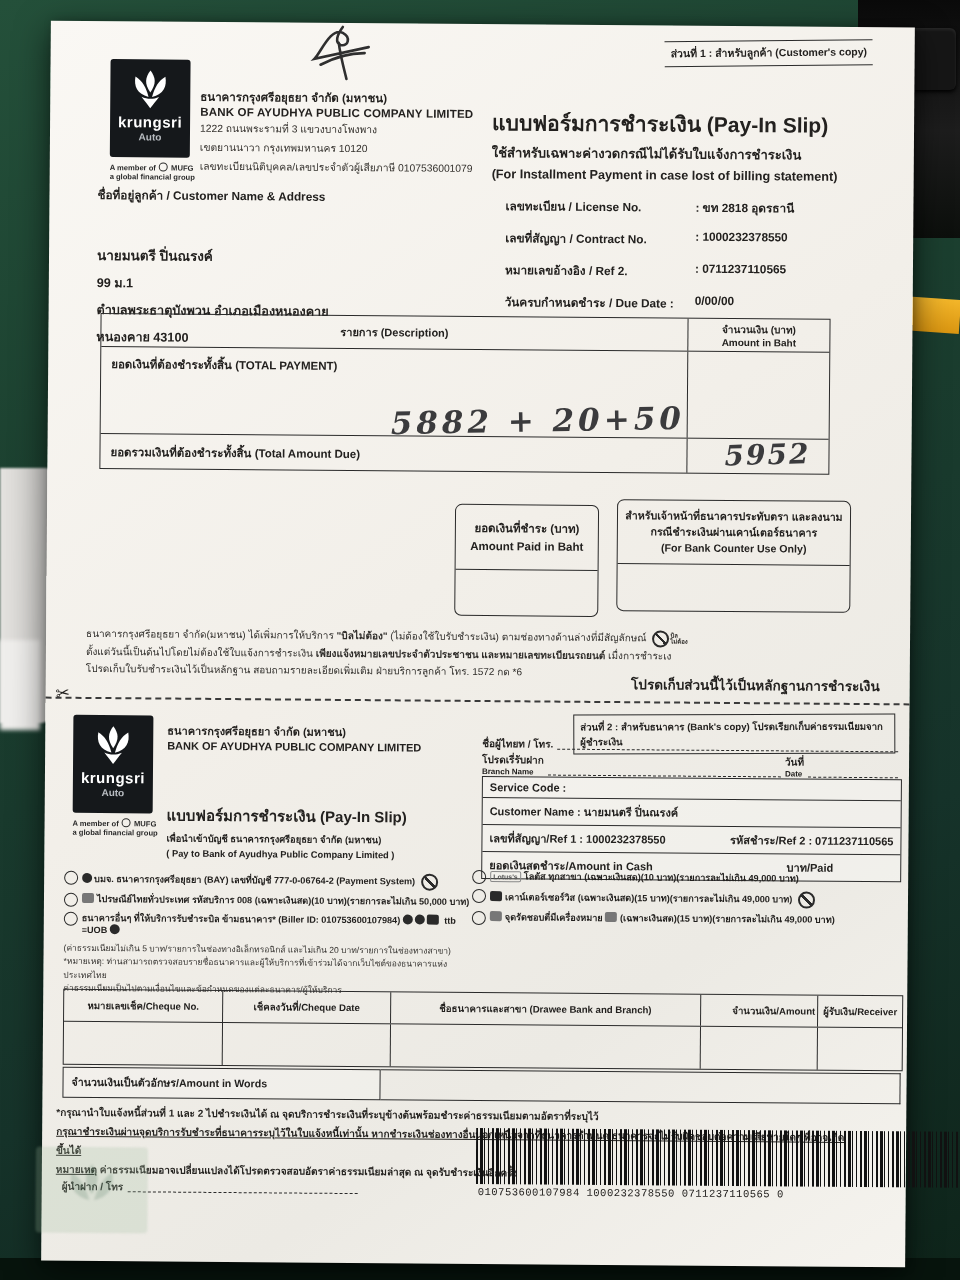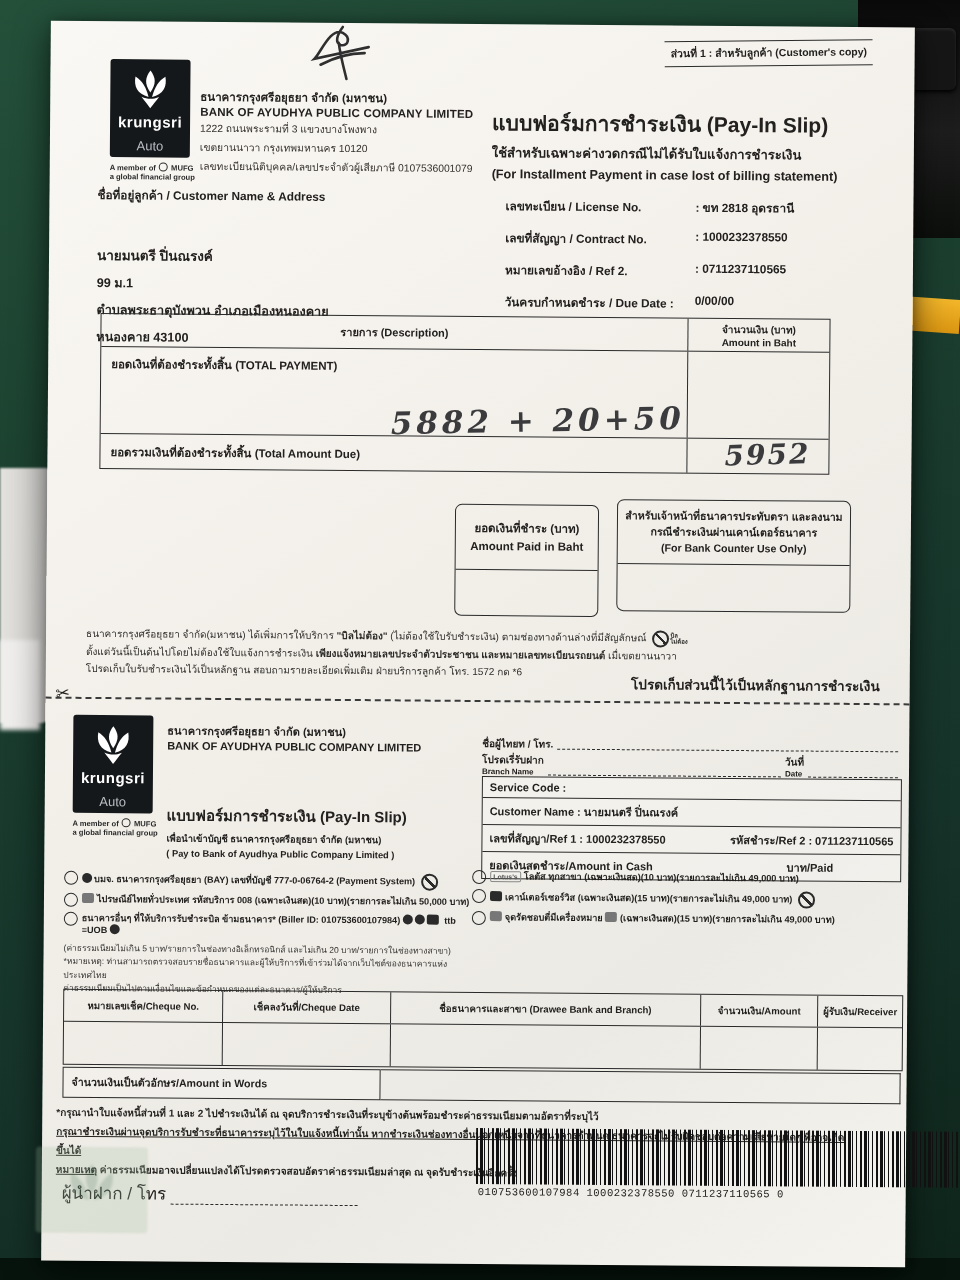--- a/index.html
+++ b/index.html
@@ -27,21 +27,21 @@
     color:#23211f;
   }
   .abs{position:absolute;}
   .b{font-weight:bold;}
 
   
   .copy-label{right:42px;top:14px;border-top:1.5px solid #2a2a2a;border-bottom:1.5px solid #2a2a2a;padding:3px 6px 4px;font-size:10.5px;font-weight:bold;transform:rotate(-1deg);}
   .scribble{left:240px;top:-10px;}
   .logo-box{width:80px;height:98px;background:#15181b;border-radius:3px;display:flex;flex-direction:column;align-items:center;justify-content:flex-start;padding-top:10px;box-sizing:border-box;}
   .logo-box .brand{color:#fff;font-size:15px;font-weight:bold;letter-spacing:.5px;margin-top:4px;}
-  .logo-box .sub{color:#b9bdc2;font-size:13px;margin-top:8px;}
+  .logo-box .sub{color:#b9bdc2;font-size:10px;margin-top:1px;font-weight:bold;}
   .mufg{font-size:7.6px;font-weight:bold;color:#2a2a2a;line-height:1.25;}
   .mufg .dot{display:inline-block;width:7px;height:7px;border:1.4px solid #2a2a2a;border-radius:50%;vertical-align:-1px;margin:0 1px;}
   .bank-line1{font-size:11.5px;font-weight:bold;}
   .bank-line2{font-size:11.5px;font-weight:bold;letter-spacing:.2px;}
   .bank-addr{font-size:10.3px;margin-top:2px;color:#33302c;}
   .title1{font-size:21px;font-weight:bold;}
   .subtitle-th{font-size:13px;font-weight:bold;margin-top:3px;}
   .subtitle-en{font-size:12.6px;font-weight:bold;margin-top:4px;}
   .fieldrow{display:flex;font-size:11.8px;font-weight:bold;margin-bottom:13px;}
   .fieldrow .lab{width:190px;}
@@ -92,21 +92,21 @@
   .mini-icon{display:inline-block;width:12px;height:10px;background:#2a2a2a;border-radius:2px;margin:0 3px -1px 0;}
   .mini-icon.light{background:#777;}
   .mini-round{display:inline-block;width:10px;height:10px;background:#2a2a2a;border-radius:50%;margin:0 2px -1px 0;}
   .lotus-tag{display:inline-block;font-size:7px;color:#555;border:1px solid #888;border-radius:2px;padding:0 2px;margin-right:3px;}
 
   .chq-table{left:20px;top:968px;width:838px;border:1.8px solid #2a2a2a;}
   .chq-hdr{display:flex;border-bottom:1.2px solid #2a2a2a;}
   .chq-hdr .cell{font-size:9.6px;font-weight:bold;text-align:center;padding:8px 2px;border-right:1.2px solid #2a2a2a;box-sizing:border-box;}
   .chq-body{display:flex;height:42px;}
   .chq-body .cell{border-right:1.2px solid #2a2a2a;box-sizing:border-box;}
-  .cell.w1{width:19%;}.cell.w2{width:20%;}.cell.w3{width:37%;}.cell.w4{width:14%;}.cell.w5{width:10%;border-right:none!important;}
+  .cell.w1{width:19%;}.cell.w2{width:20%;}.cell.w3{width:37%;}.cell.w4{width:14%;text-align:right;}.cell.w5{width:10%;border-right:none!important;}
   .words-row{left:20px;top:1046px;width:838px;display:flex;}
   .words-label{border:1.6px solid #2a2a2a;font-size:10.6px;font-weight:bold;padding:6px 8px;width:318px;box-sizing:border-box;background:rgba(255,255,255,.2);}
   .words-box{flex:1;border:1.6px solid #2a2a2a;border-left:none;}
   .notes{font-size:10px;font-weight:bold;line-height:1.9;color:#262421;}
   .u{text-decoration:underline;}
   .barcode{left:434px;top:1104px;width:492px;height:56px;background:repeating-linear-gradient(90deg,#111 0 2px,transparent 2px 4px,#111 4px 7px,transparent 7px 8px,#111 8px 9px,transparent 9px 12px,#111 12px 13px,transparent 13px 16px);}
   .barcode-text{left:436px;top:1162px;font-size:10.5px;font-family:"Liberation Mono","DejaVu Sans Mono",monospace;letter-spacing:.5px;}
   .dep2{left:20px;top:1158px;width:300px;}
   .ghost-logo{left:-6px;top:1126px;width:112px;height:86px;background:rgba(160,190,160,.35);border-radius:4px;filter:blur(1px);display:flex;align-items:center;justify-content:center;opacity:.7;}
   .ghost-logo svg{opacity:.25;}
@@ -235,28 +235,29 @@
 
   <div class="abs finep" style="left:40px;top:604px;width:720px;">
     <div>
       <span>ธนาคารกรุงศรีอยุธยา จำกัด(มหาชน) ได้เพิ่มการให้บริการ </span><span class="bb">"บิลไม่ต้อง"</span><span> (ไม่ต้องใช้ใบรับชำระเงิน) ตามช่องทางด้านล่างที่มีสัญลักษณ์</span>
       <span class="bill-icon">
         <span class="bill-circle"></span>
         <span class="bill-txt"><span>บิล</span><br><span>ไม่ต้อง</span></span>
       </span>
     </div>
     <div>
-      <span>ตั้งแต่วันนี้เป็นต้นไปโดยไม่ต้องใช้ใบแจ้งการชำระเงิน </span><span class="bb">เพียงแจ้งหมายเลขประจำตัวประชาชน และหมายเลขทะเบียนรถยนต์</span><span> เมื่เขตยานนาวา</span>
+      <span>ตั้งแต่วันนี้เป็นต้นไปโดยไม่ต้องใช้ใบแจ้งการชำระเงิน </span><span class="bb">เพียงแจ้งหมายเลขประจำตัวประชาชน และหมายเลขทะเบียนรถยนต์</span><span> เมื่งการชำระเง</span>
     </div>
     <div>โปรดเก็บใบรับชำระเงินไว้เป็นหลักฐาน สอบถามรายละเอียดเพิ่มเติม ฝ่ายบริการลูกค้า โทร. 1572 กด *6</div>
   </div>
   <div class="abs keep-note" style="right:30px;top:648px;">โปรดเก็บส่วนนี้ไว้เป็นหลักฐานการชำระเงิน</div>
 
   <div class="abs cutline"></div>
   <div class="abs scissors">✂</div>
+  <div class="abs p2-label">ส่วนที่ 2 : สำหรับธนาคาร (Bank's copy) โปรดเรียกเก็บค่าธรรมเนียมจากผู้ชำระเงิน</div>
 
   <div class="abs" style="left:28px;top:694px;">
     <div class="logo-box">
       <svg width="44" height="40" viewBox="0 0 100 90">
         <path d="M50 2 C38 18 36 32 50 52 C64 32 62 18 50 2 Z" fill="#fff"></path>
         <path d="M16 16 C12 38 20 56 46 62 C40 40 32 26 16 16 Z" fill="#fff"></path>
         <path d="M84 16 C88 38 80 56 54 62 C60 40 68 26 84 16 Z" fill="#fff"></path>
         <path d="M30 62 C38 72 44 80 50 88 C56 80 62 72 70 62 C56 68 44 68 30 62 Z" fill="#fff"></path>
       </svg>
       <div class="brand">krungsri</div>
@@ -378,21 +379,21 @@
   <div class="abs notes" style="left:14px;top:1082px;width:800px;">
     <div>*กรุณานำใบแจ้งหนี้ส่วนที่ 1 และ 2 ไปชำระเงินได้ ณ จุดบริการชำระเงินที่ระบุข้างต้นพร้อมชำระค่าธรรมเนียมตามอัตราที่ระบุไว้</div>
     <div class="u">กรุณาชำระเงินผ่านจุดบริการรับชำระที่ธนาคารระบุไว้ในใบแจ้งหนี้เท่านั้น หากชำระเงินช่องทางอื่นนอกเหนือจากที่ธนาคารกำหนด ธนาคารจะไม่รับผิดชอบต่อความเสียหายใดๆ ที่อาจเกิดขึ้นได้</div>
     <div><span class="u">หมายเหตุ</span><span> ค่าธรรมเนียมอาจเปลี่ยนแปลงได้โปรดตรวจสอบอัตราค่าธรรมเนียมล่าสุด ณ จุดรับชำระเงินอีกครั้ง</span></div>
   </div>
 
   <div class="abs barcode"></div>
   <div class="abs barcode-text">010753600107984  1000232378550  0711237110565  0</div>
 
   <div class="abs dotline dep2">
-    <span style="font-size:17px;font-weight:normal;">ผู้นำฝาก / โทร</span>
+    <span style="font-size:10px;font-weight:bold;">ผู้นำฝาก / โทร</span>
     <span class="dots"></span>
   </div>
 
   <div class="abs ghost-logo">
     <svg width="60" height="56" viewBox="0 0 100 90">
       <path d="M50 2 C38 18 36 32 50 52 C64 32 62 18 50 2 Z" fill="#2c5c3c"></path>
       <path d="M16 16 C12 38 20 56 46 62 C40 40 32 26 16 16 Z" fill="#2c5c3c"></path>
       <path d="M84 16 C88 38 80 56 54 62 C60 40 68 26 84 16 Z" fill="#2c5c3c"></path>
     </svg>
   </div>

